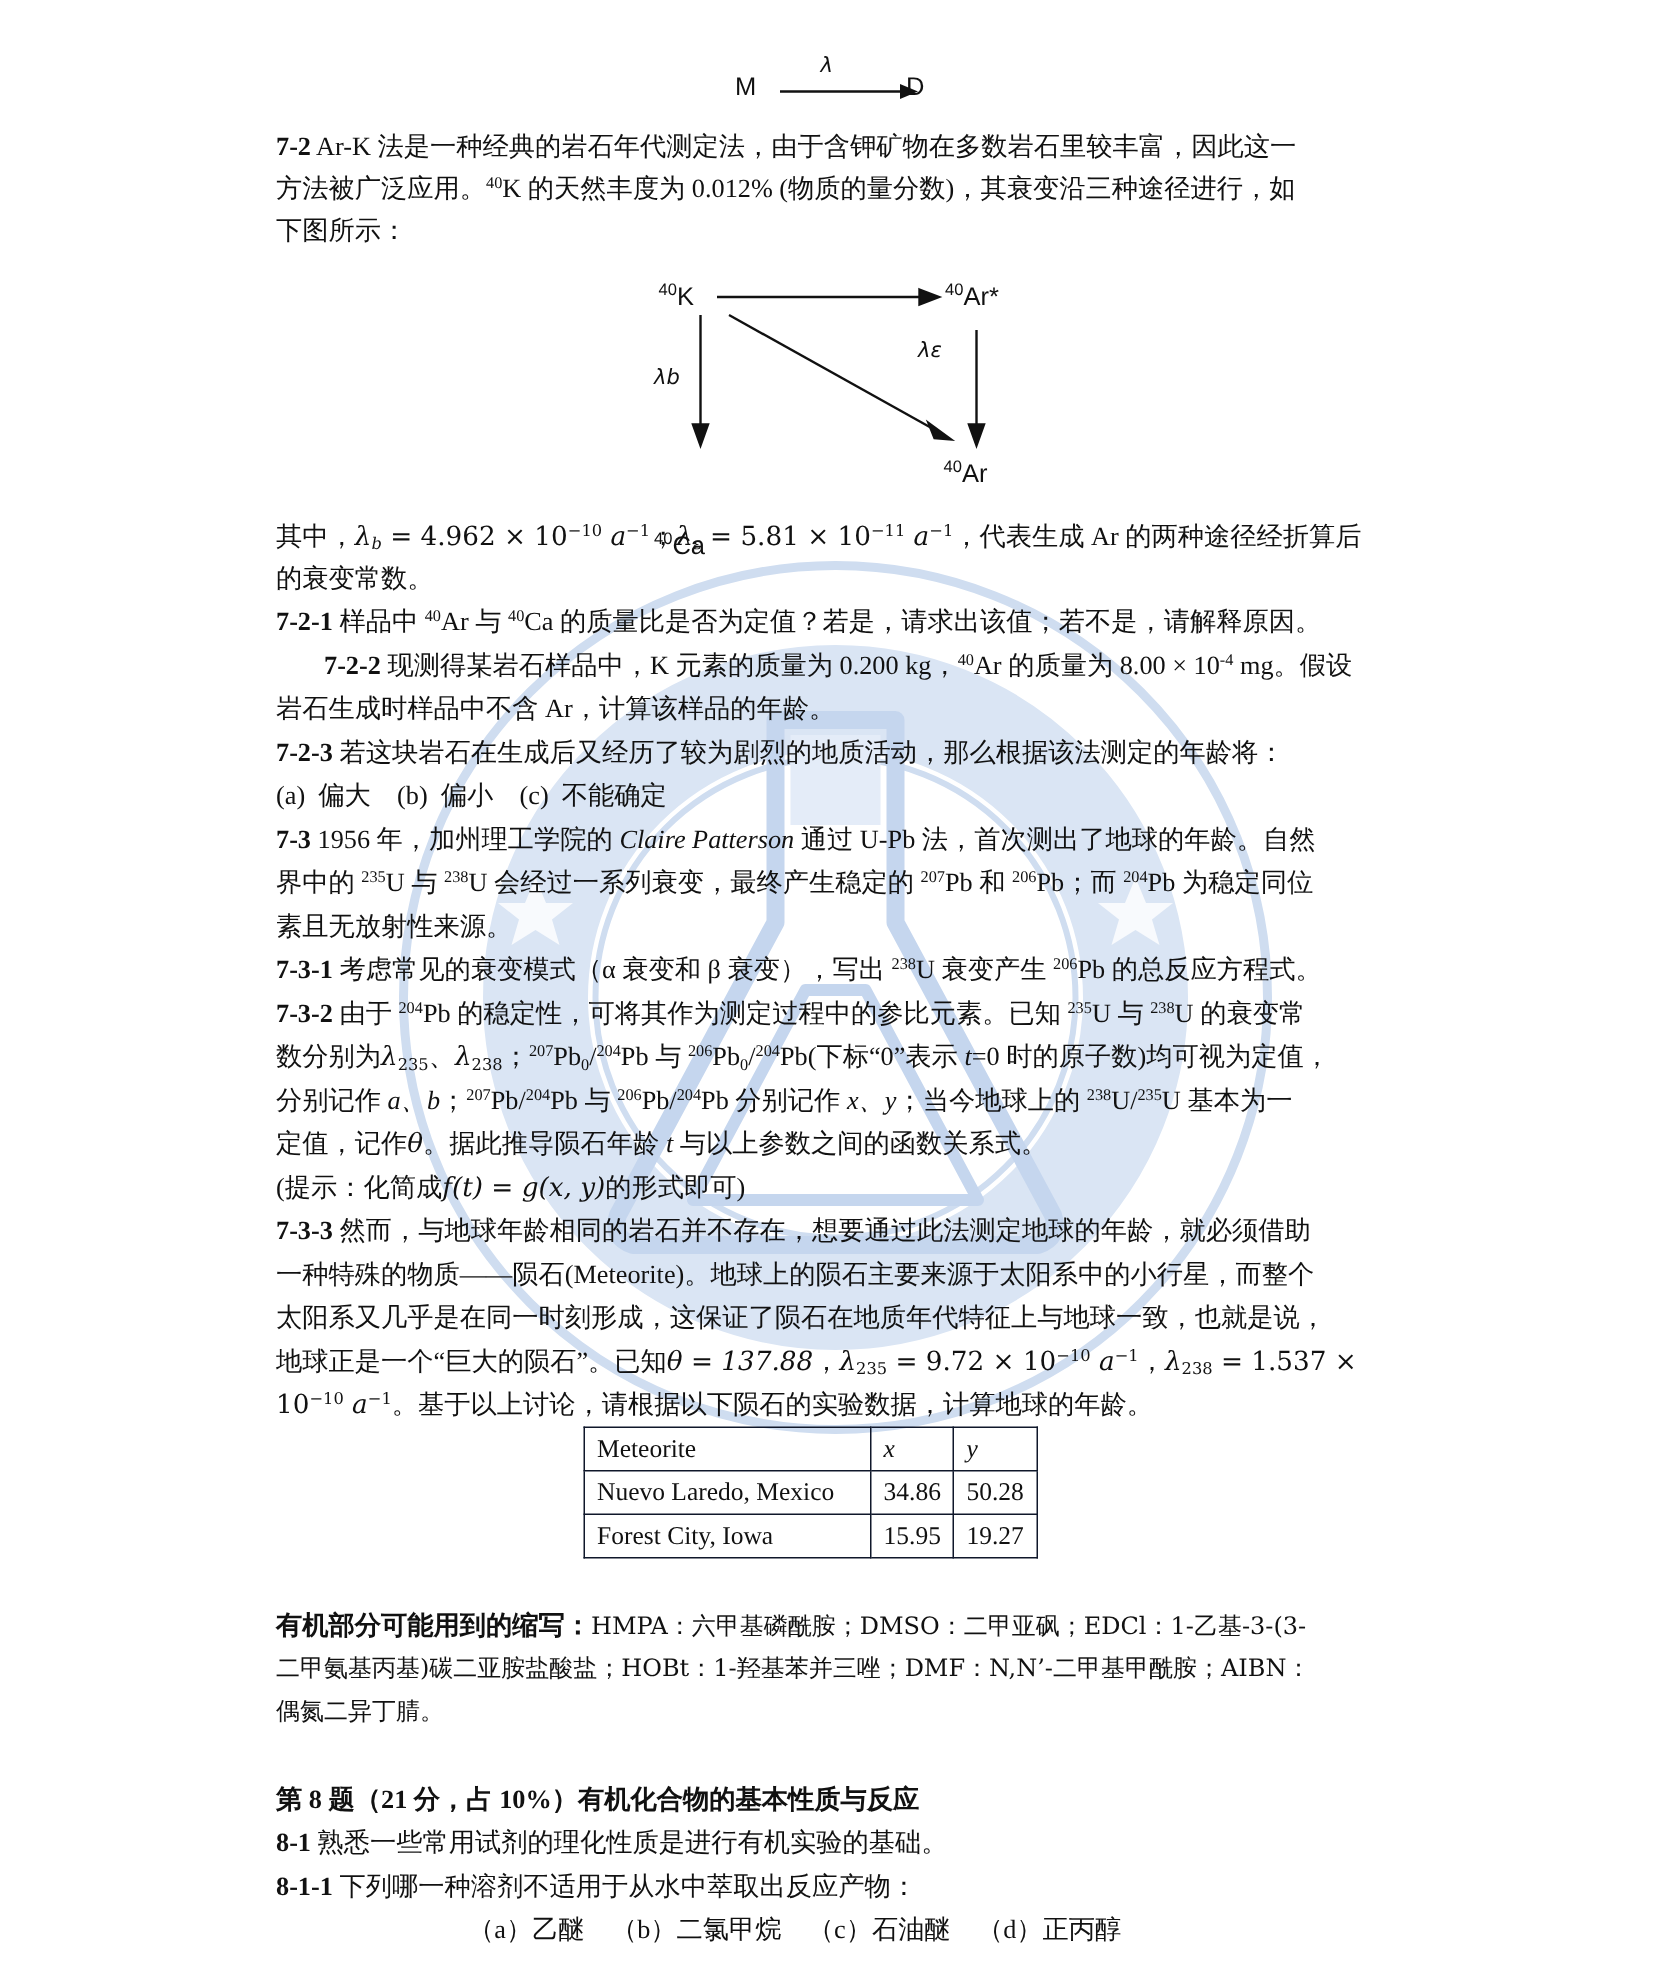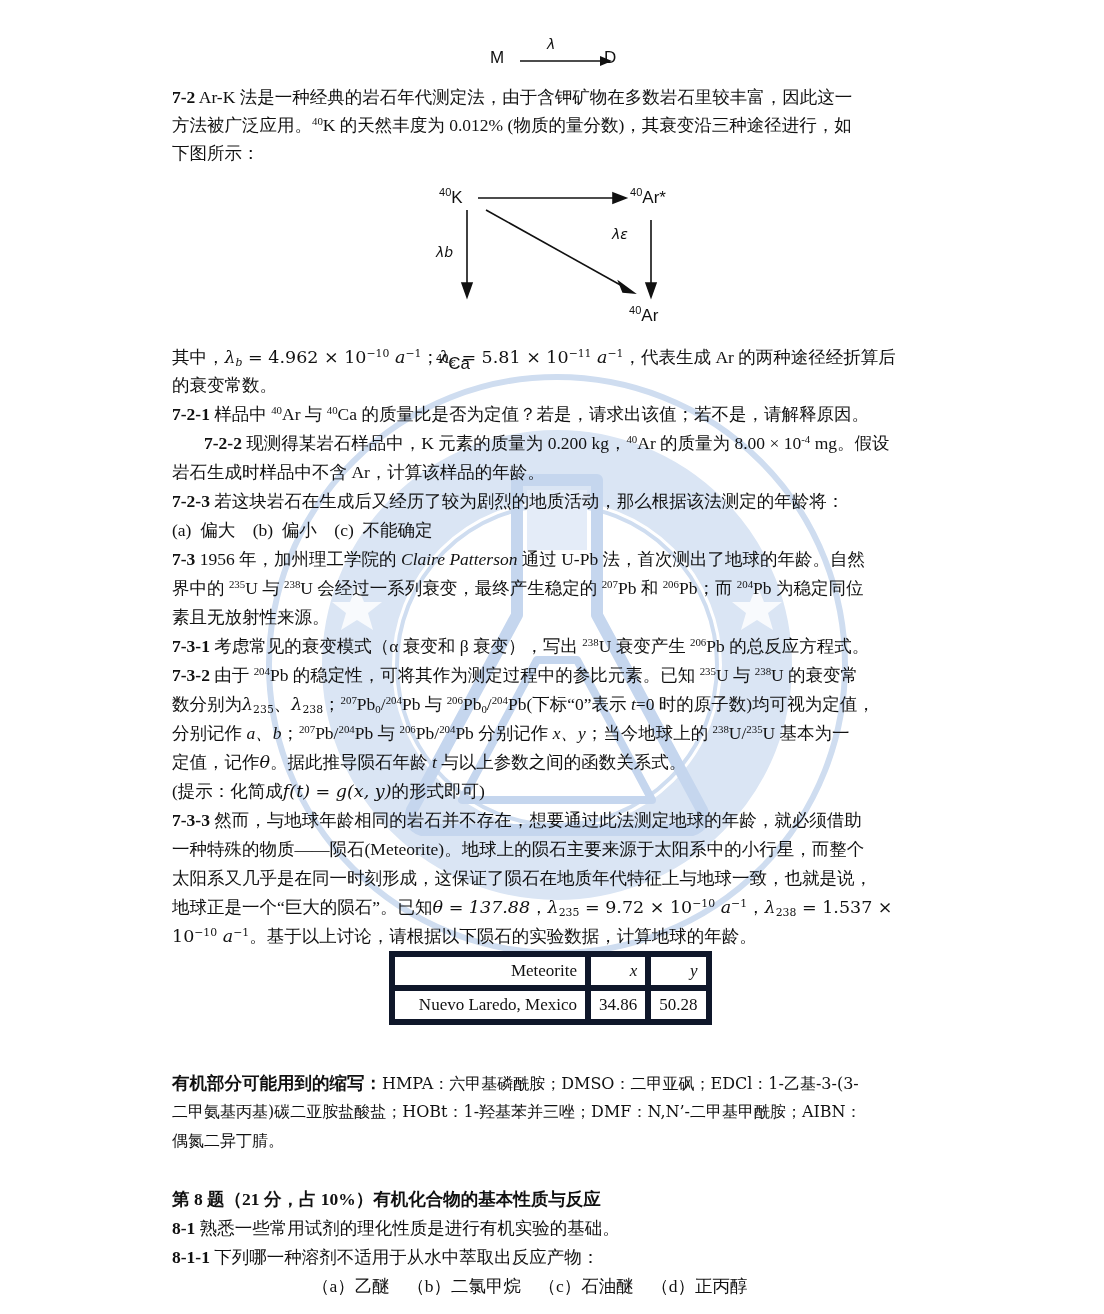--- a/index.html
+++ b/index.html
@@ -6,36 +6,36 @@
   body {
     width: 1104px; height: 1314px; position: relative; overflow: hidden;
     font-family: "Liberation Serif", "DejaVu Serif", serif;
     color: #111; font-size: 17.5px;
   }
   .watermark {
     position: absolute; left: 262px; top: 370px; width: 590px; height: 590px;
     pointer-events: none; z-index: 0;
   }
   .page { position: absolute; left: 168px; top: 0; width: 772px; z-index: 1; }
-  .line { position: absolute; left: 4px; white-space: nowrap; line-height: 26px; }
+  .line { position: absolute; left: 16px; white-space: nowrap; line-height: 26px; }
   .b { font-weight: bold; }
   .i { font-style: italic; }
   sup { font-size: 0.62em; vertical-align: 0.55em; line-height: 0; }
   sub { font-size: 0.62em; vertical-align: -0.3em; line-height: 0; }
   .math { font-family: "DejaVu Serif", serif; font-style: italic; }
   .mathn { font-family: "DejaVu Serif", serif; }
   .diag-label { position: absolute; font-family: "Liberation Sans", sans-serif; font-size: 17px; color:#111; }
   .diag-label sup { font-size: 0.65em; vertical-align: 0.6em; }
   .lam { font-family: "DejaVu Sans", sans-serif; font-style: italic; font-size: 14px; }
   table.met {
     position: absolute; left: 389px; top: 951px;
     border-collapse: collapse; font-size: 17px; z-index: 1;
   }
   table.met td, table.met th {
-    border: 6px solid #0f172a; padding: 2px 8px; height: 24px; text-align: right; font-weight: normal; margin-top: 28px;
+    border: 1px solid #0f172a; padding: 2px 8px; height: 24px; text-align: left; font-weight: normal; margin-top: 28px;
   }
   .kai { font-family: "DejaVu Serif", serif; font-size: 16px; }
 </style>
 </head>
 <body>
 
 <svg class="watermark" viewBox="0 0 590 590">
   <g fill="none" stroke="#cfddf0">
     <circle cx="295" cy="295" r="288" stroke-width="6"></circle>
     <circle cx="295" cy="295" r="200" stroke-width="70" stroke="#dae5f4"></circle>
@@ -154,20 +154,25 @@
       <tr>
     <th style="width:174px;">Meteorite</th>
     <th class="i" style="width:38px;">x</th>
     <th class="i" style="width:38px;">y</th>
   </tr>
   <tr>
     <td>Nuevo Laredo, Mexico</td>
     <td>34.86</td>
     <td>50.28</td>
   </tr>
+  <tr>
+    <td>Forest City, Iowa</td>
+    <td>15.95</td>
+    <td>19.27</td>
+  </tr>
 </tbody>
   </table>
 
 <div class="page" style="z-index:1;">
 
   <div class="line" style="top:1070px;">
     <span class="b">有机部分可能用到的缩写：</span><span class="kai">HMPA：六甲基磷酰胺；DMSO：二甲亚砜；EDCl：1-乙基-3-(3-</span>
   </div>
   <div class="line kai" style="top:1099px;">二甲氨基丙基)碳二亚胺盐酸盐；HOBt：1-羟基苯并三唑；DMF：N,N’-二甲基甲酰胺；AIBN：</div>
   <div class="line kai" style="top:1128px;">偶氮二异丁腈。</div>

